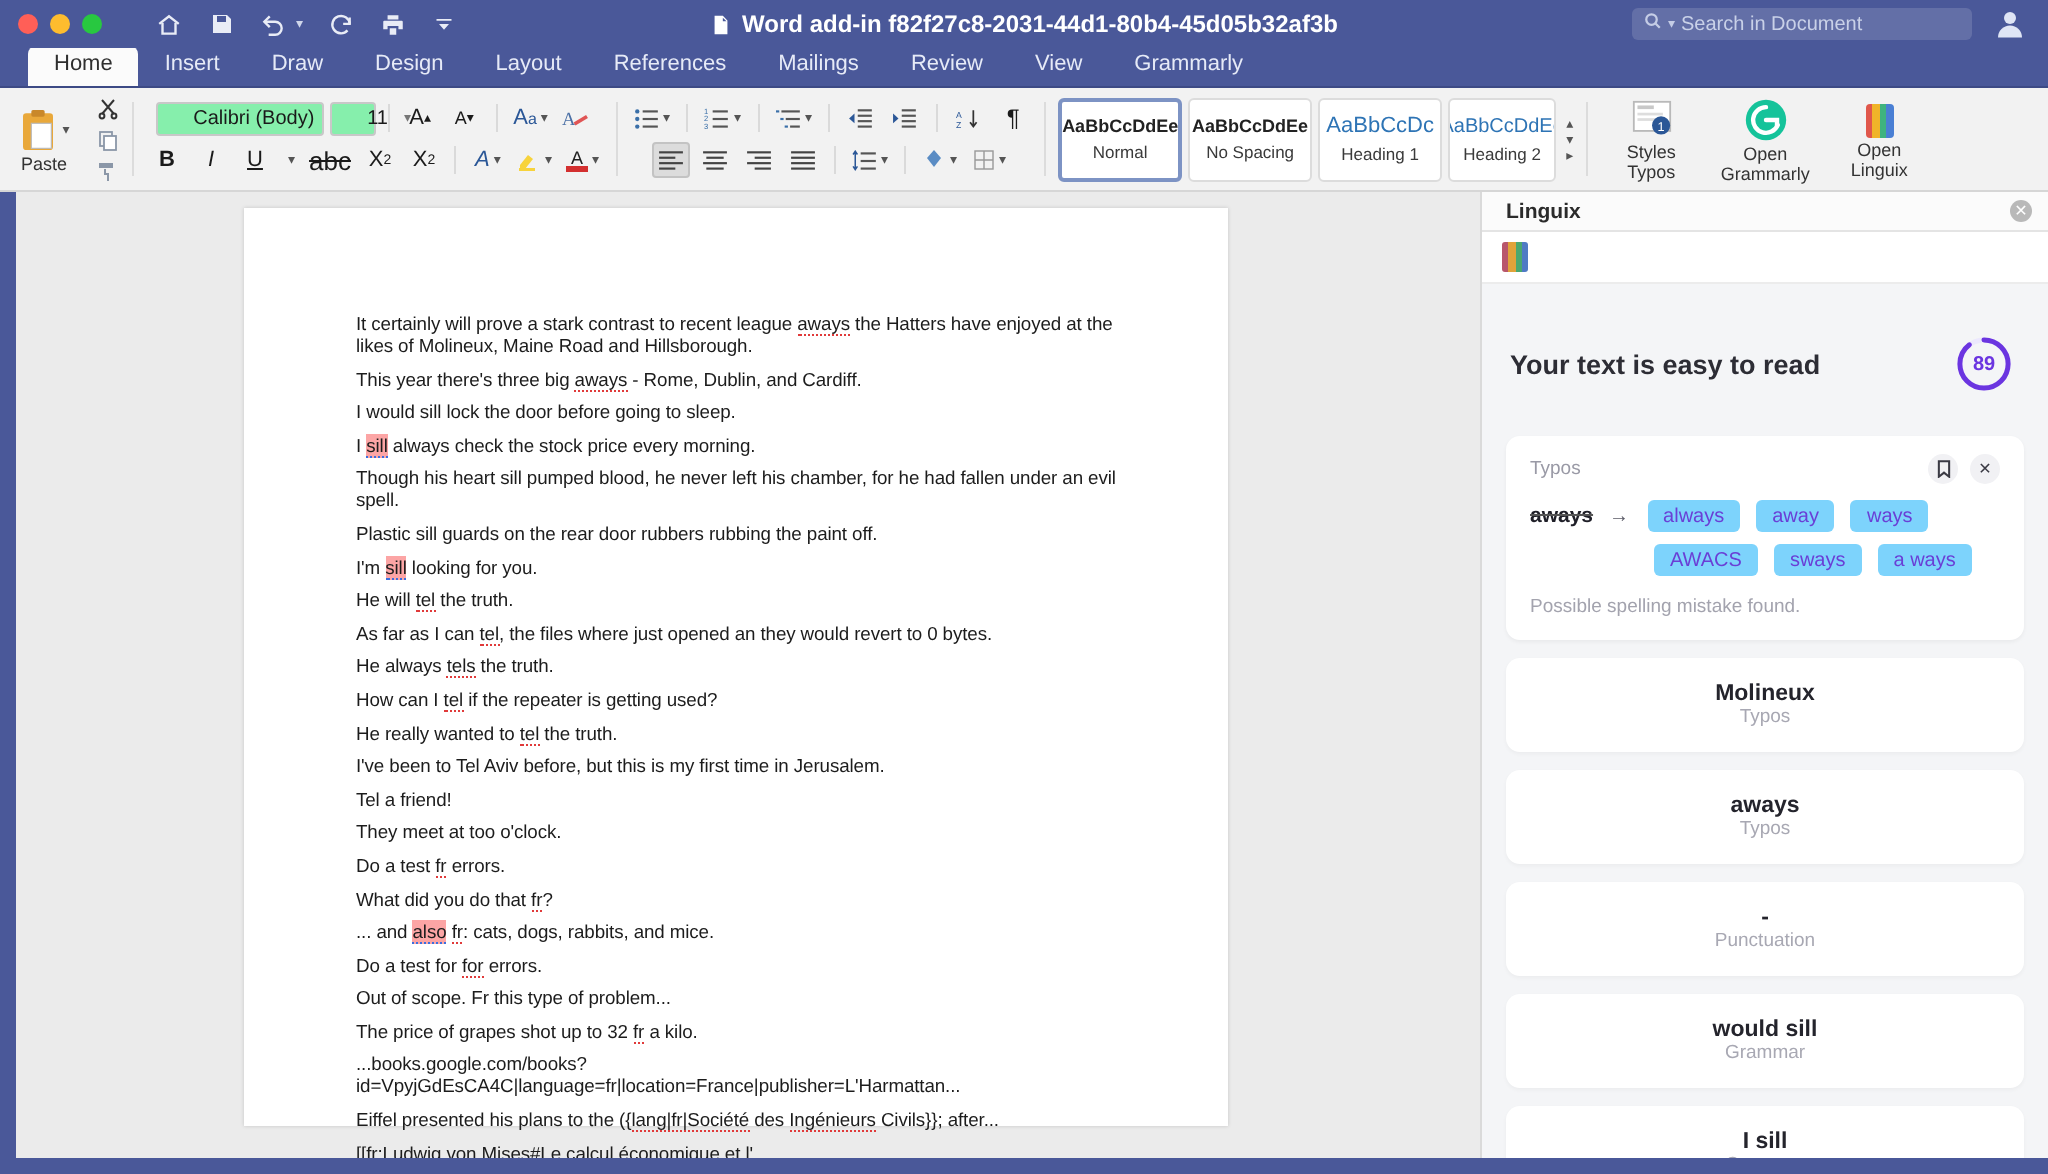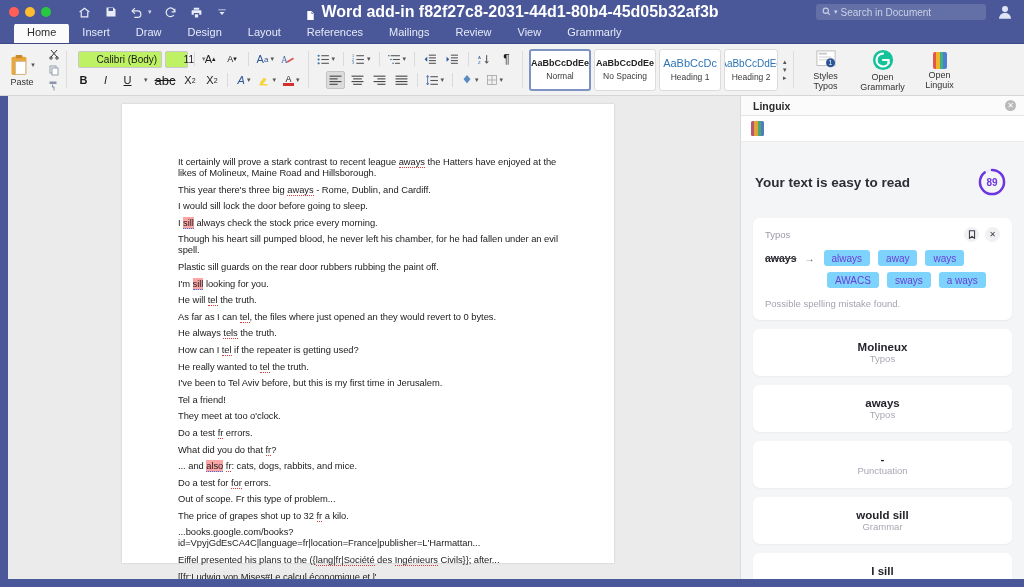--- a/index.html
+++ b/index.html
@@ -23,21 +23,21 @@
   .dot { width: 10px; height: 10px; border-radius: 50%; display:block; }
   .dot.red { background:#ff5f57; } .dot.yellow { background:#febc2e; } .dot.green { background:#28c840; }
 
   .qat { display: flex; align-items: center; gap: 11px; margin-left: 26px; }
   .qat-btn { width: 15px; height: 15px; display: flex; align-items:center; justify-content:center; color:#e9ecf6; cursor:pointer; }
   .qat-btn svg { display:block; }
   .caret-mini { font-size: 7px; color:#cfd6ea; margin-left:-7px; }
 
   .doc-title {
     position: absolute; left: 0; right: 0; text-align: left;
-    color: #ffffff; font-size: 16px; font-weight: bold;
+    color: #ffffff; font-size: 12px; font-weight: bold;
     display: flex; align-items: center; justify-content: center; gap: 5px;
     pointer-events: none;
   }
   .doc-title .ficon { display:inline-block; width:11px; height:11px; }
 
   .search-box {
     position: absolute; right: 38px; top: 4px;
     width: 170px; height: 16px; border-radius: 3px;
     background: rgba(255,255,255,0.14);
     display:flex; align-items:center; gap:3px; padding: 0 6px;
@@ -73,21 +73,21 @@
   .paste-lbl { font-size: 9px; color:#333; margin-top:1px; }
   .paste-row { display:flex; align-items:center; }
   .mini-caret { font-size:7px; color:#555; margin-left:2px; }
 
   .cutcopy { display:flex; flex-direction:column; justify-content:center; gap:3px; padding: 0 3px; }
   .cutcopy .ic { width:14px; height:13px; display:flex; align-items:center; justify-content:center; color:#6b7a90; }
 
   .font-group { flex-direction:column; justify-content:center; gap:3px; padding-left:5px; }
   .frow { display:flex; align-items:center; gap:3px; }
   .combo {
-    height: 17px; background:#bef264; border:1px solid #c8c8c8; border-radius:2px;
+    height: 17px; background:#86efac; border:1px solid #c8c8c8; border-radius:2px;
     display:flex; align-items:center; padding: 0 3px 0 18px; font-size:10px; color:#1a1a1a; gap:4px;
   }
   .combo .cv { white-space:nowrap; }
   .combo .cd { font-size:7px; color:#777; margin-left:auto; padding-left:4px; }
   .combo.font-name { width: 84px; }
   .combo.font-size { width: 20px; }
 
   .btn {
     min-width:19px; height:18px; border-radius:2px;
     display:flex; align-items:center; justify-content:center;

